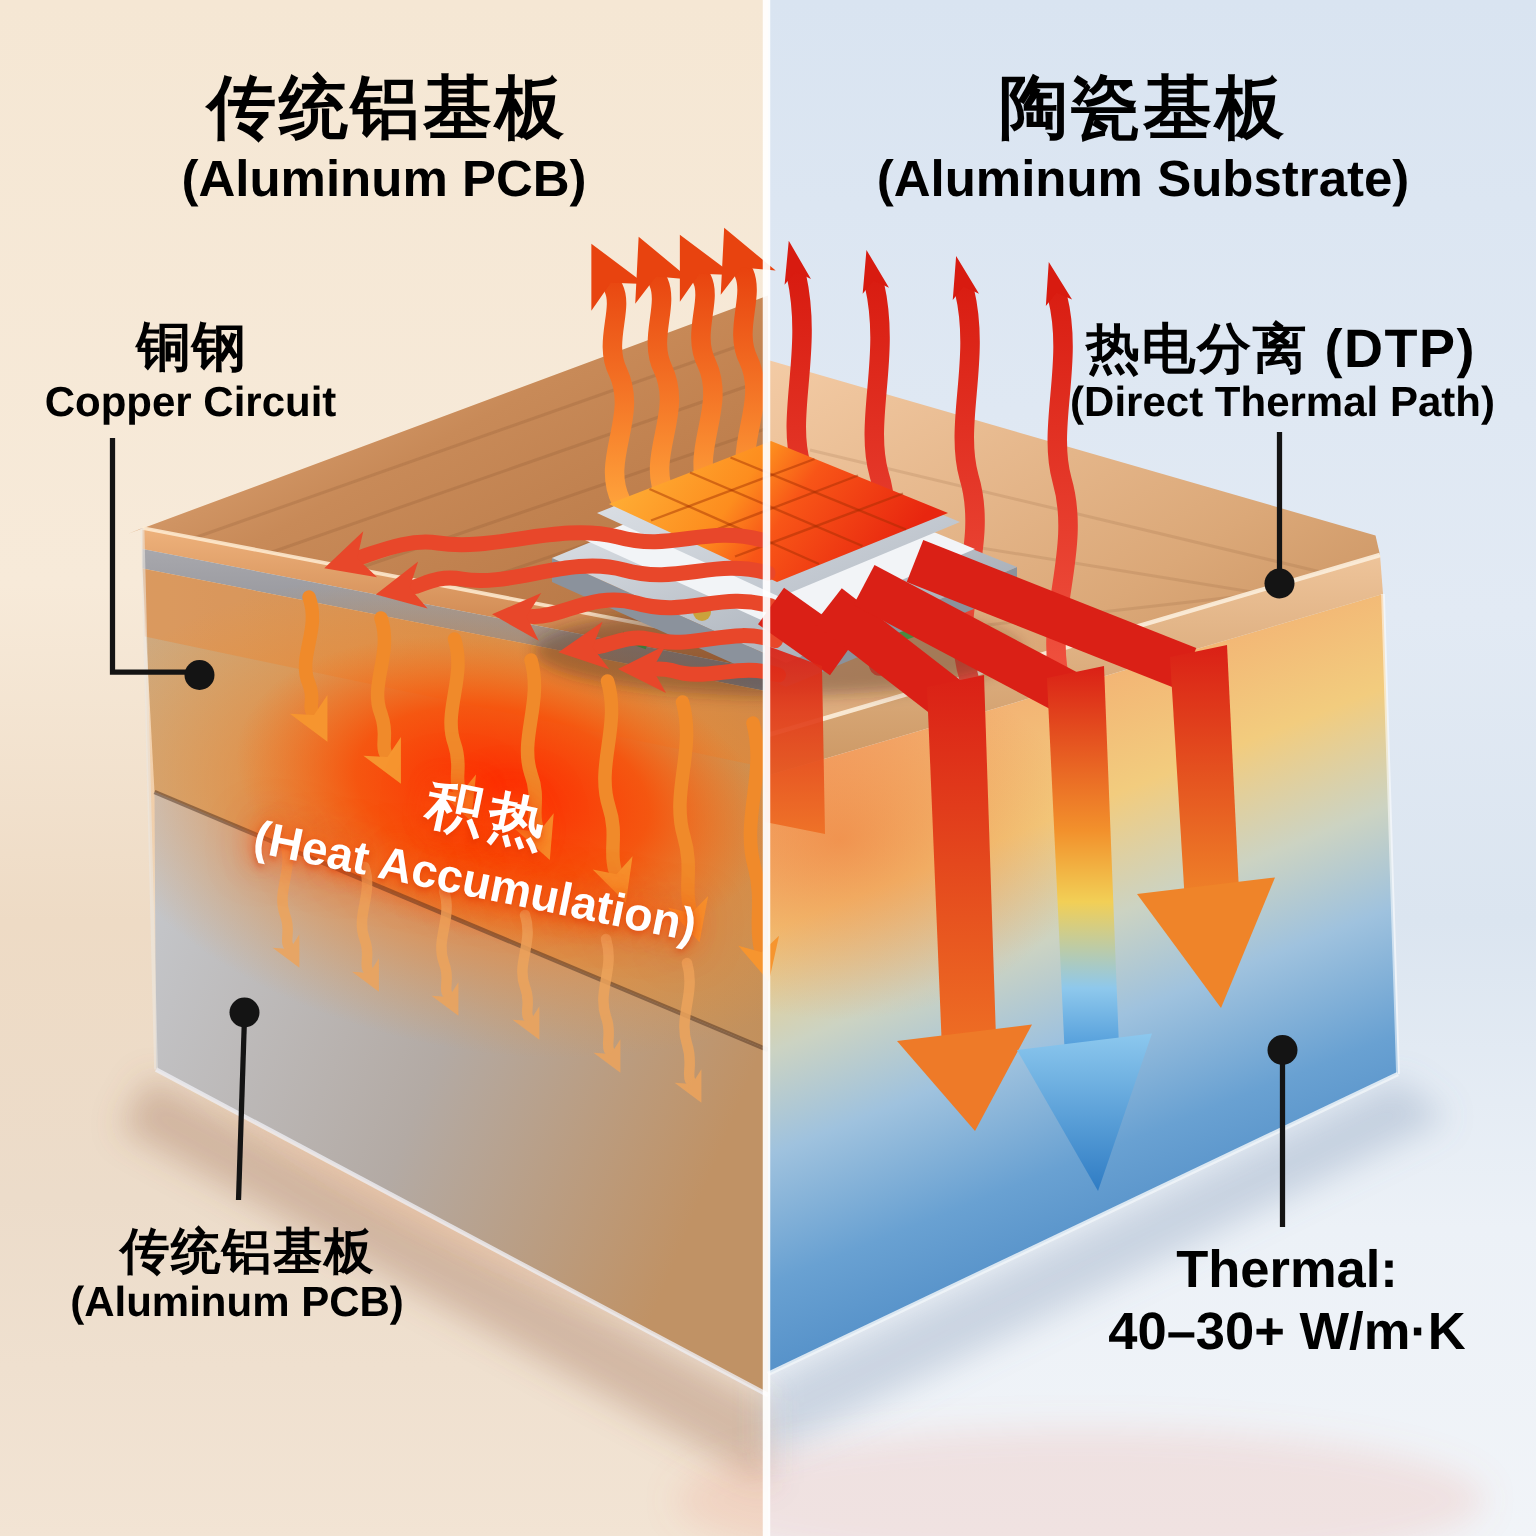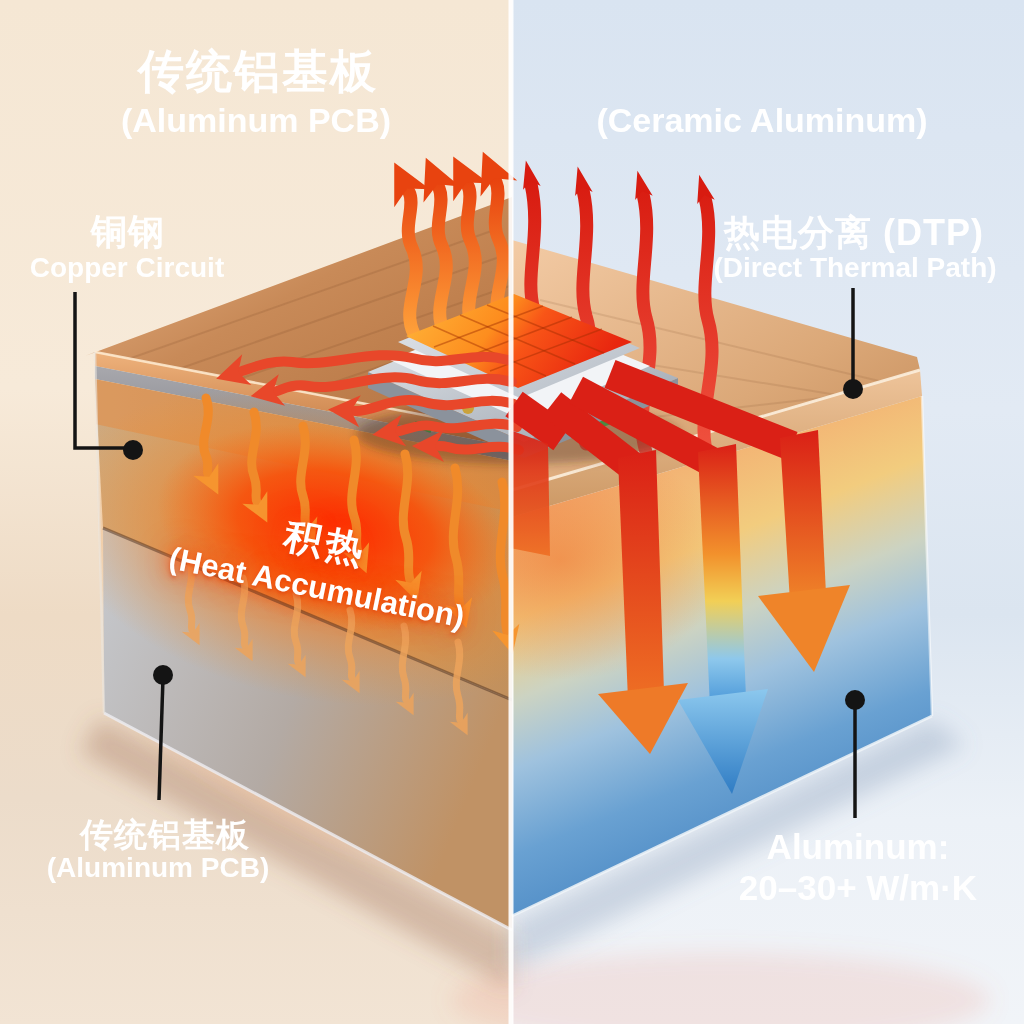--- a/index.html
+++ b/index.html
@@ -7,21 +7,21 @@
     position:relative;width:1024px;height:1024px;overflow:hidden;
     font-family:"Liberation Sans","DejaVu Sans",sans-serif;
     -webkit-font-smoothing:antialiased;
   }
   .bg-half{position:absolute;top:0;bottom:0;}
   .bg-left{left:0;width:512px;
     background:linear-gradient(180deg,#f5e7d4 0%,#f7ead9 38%,#eedbc5 60%,#ecdcca 78%,#f2e4d4 100%);}
   .bg-right{left:512px;width:512px;
     background:linear-gradient(180deg,#d9e4f1 0%,#e2eaf4 40%,#dbe5f0 60%,#ecf1f7 80%,#f1f4f8 100%);}
   .scene{position:absolute;left:0;top:0;}
-  .txt{position:absolute;transform:translate(-50%,-50%);white-space:nowrap;color:#ffffff;}
+  .txt{position:absolute;transform:translate(-50%,-50%);white-space:nowrap;color:#000000;}
   .t-zh-big{font-size:46px;font-weight:700;letter-spacing:2px;}
   .t-en-big{font-size:34px;font-weight:600;}
   .t-zh-label{font-size:36px;font-weight:700;letter-spacing:1px;}
   .t-en-label{font-size:28px;font-weight:600;}
   .t-val{font-size:35px;font-weight:700;}
   .heat-box{position:absolute;left:322px;top:562px;transform:translate(-50%,-50%) rotate(11.5deg);
     text-align:center;color:#fff;
     text-shadow:0 0 14px rgba(255,90,15,.95),0 0 30px rgba(255,60,0,.65),0 2px 4px rgba(200,40,0,.5);}
   .heat-zh{font-size:38px;font-weight:700;letter-spacing:4px;}
   .heat-en{font-size:31px;font-weight:700;margin-top:2px;}
@@ -304,32 +304,33 @@
       <circle cx="133" cy="450" r="10"></circle>
       <circle cx="163" cy="675" r="10"></circle>
       <circle cx="853" cy="389" r="10"></circle>
       <circle cx="855" cy="700" r="10"></circle>
     </g>
   </svg>
 
   <div class="txt t-zh-big" style="left:258px;top:72px;">传统铝基板</div>
   <div class="txt t-en-big" style="left:256px;top:120px;">(Aluminum PCB)</div>
 
-  <div class="txt t-en-big" style="left:762px;top:120px;">(Ceramic Aluminum)</div>
+  <div class="txt t-zh-big" style="left:762px;top:72px;">陶瓷基板</div>
+  <div class="txt t-en-big" style="left:762px;top:120px;">(Aluminum Substrate)</div>
 
   <div class="txt t-zh-label" style="left:128px;top:232px;">铜钢</div>
   <div class="txt t-en-label" style="left:127px;top:268px;">Copper Circuit</div>
 
   <div class="txt t-zh-label" style="left:854px;top:233px;text-align:center;">热电分离 (DTP)</div>
   <div class="txt t-en-label" style="left:855px;top:268px;">(Direct Thermal Path)</div>
 
   <div class="heat-box">
     <div class="heat-zh">积热</div>
     <div class="heat-en">(Heat Accumulation)</div>
   </div>
 
   <div class="txt t-zh-label" style="left:165px;top:835px;font-size:33px;">传统铝基板</div>
   <div class="txt t-en-label" style="left:158px;top:868px;">(Aluminum PCB)</div>
 
-  <div class="txt t-val" style="left:858px;top:847px;">Aluminum:</div>
-  <div class="txt t-val" style="left:858px;top:888px;">20–30+ W/m·K</div>
+  <div class="txt t-val" style="left:858px;top:847px;">Thermal:</div>
+  <div class="txt t-val" style="left:858px;top:888px;">40–30+ W/m·K</div>
 
 </div>
 
 </body></html>

